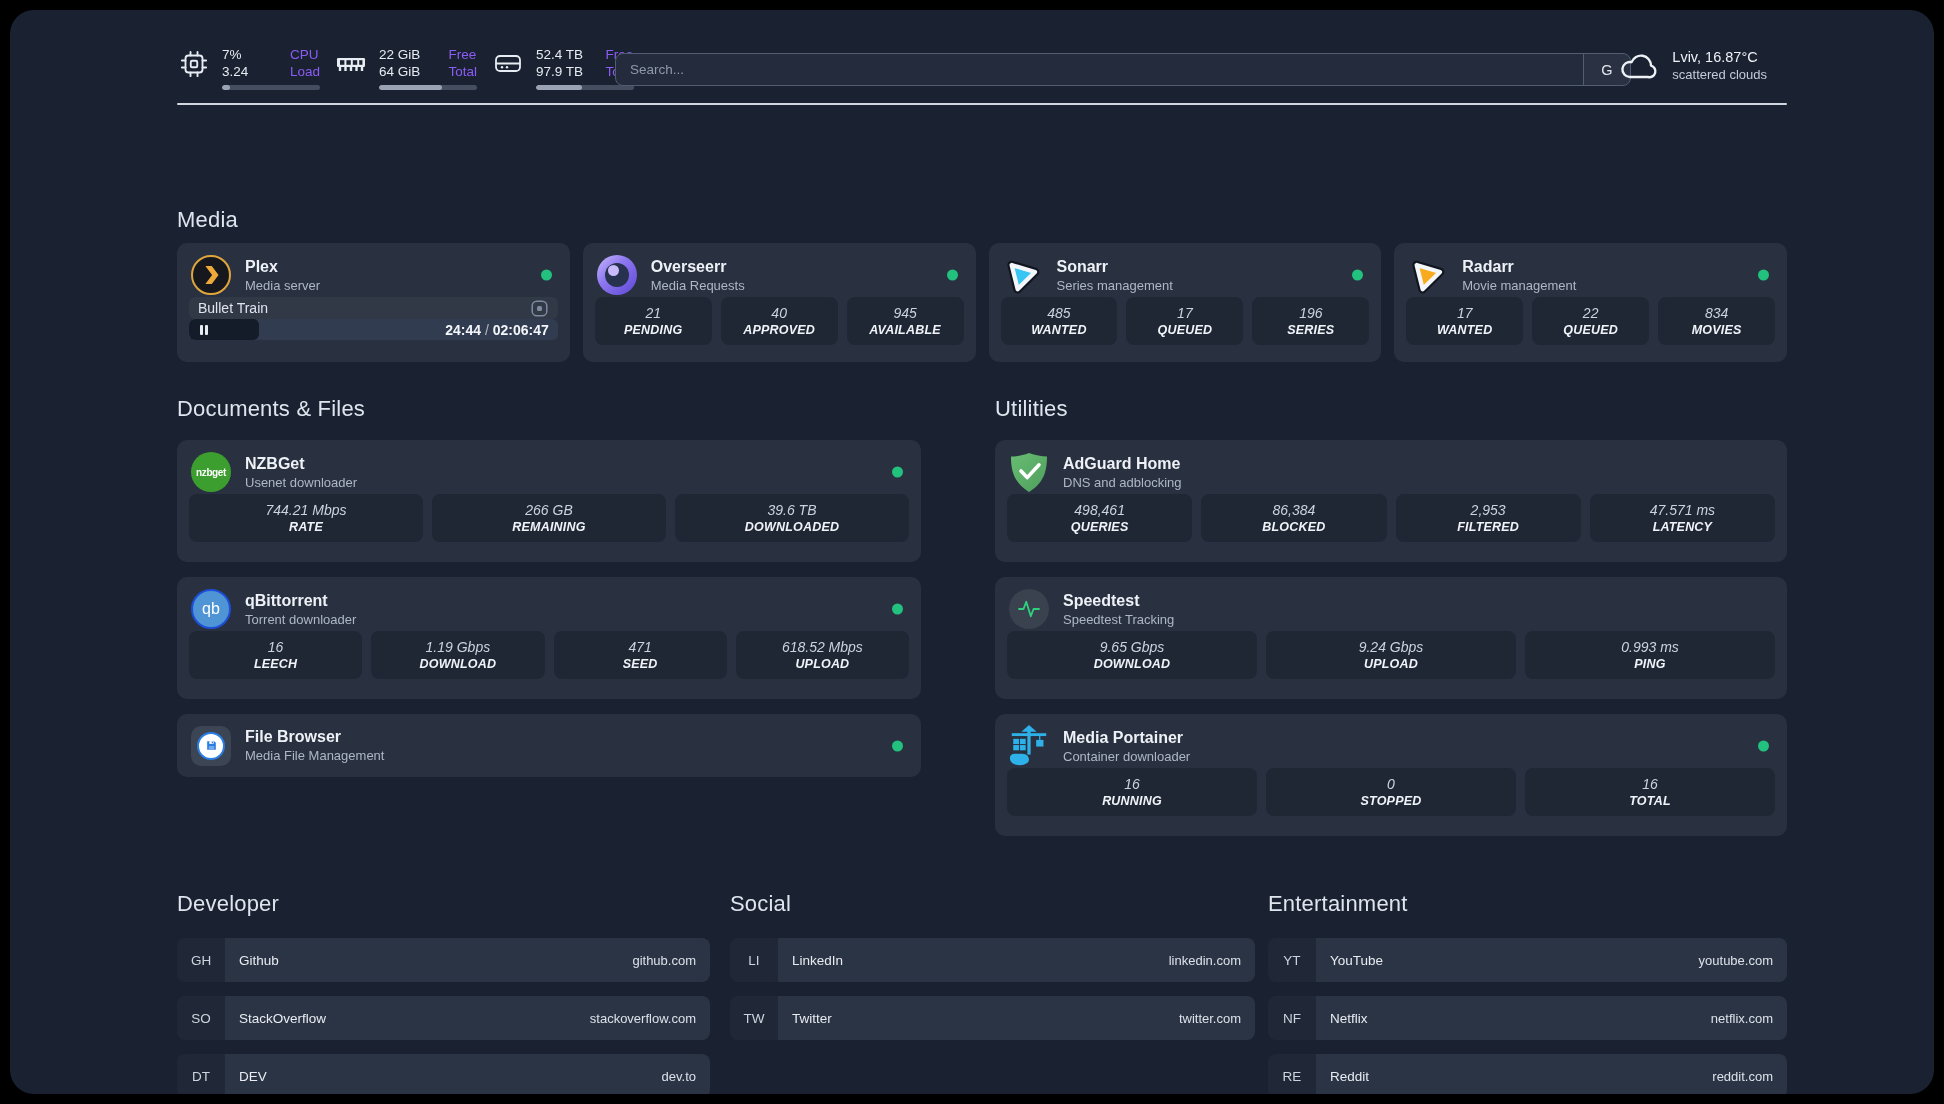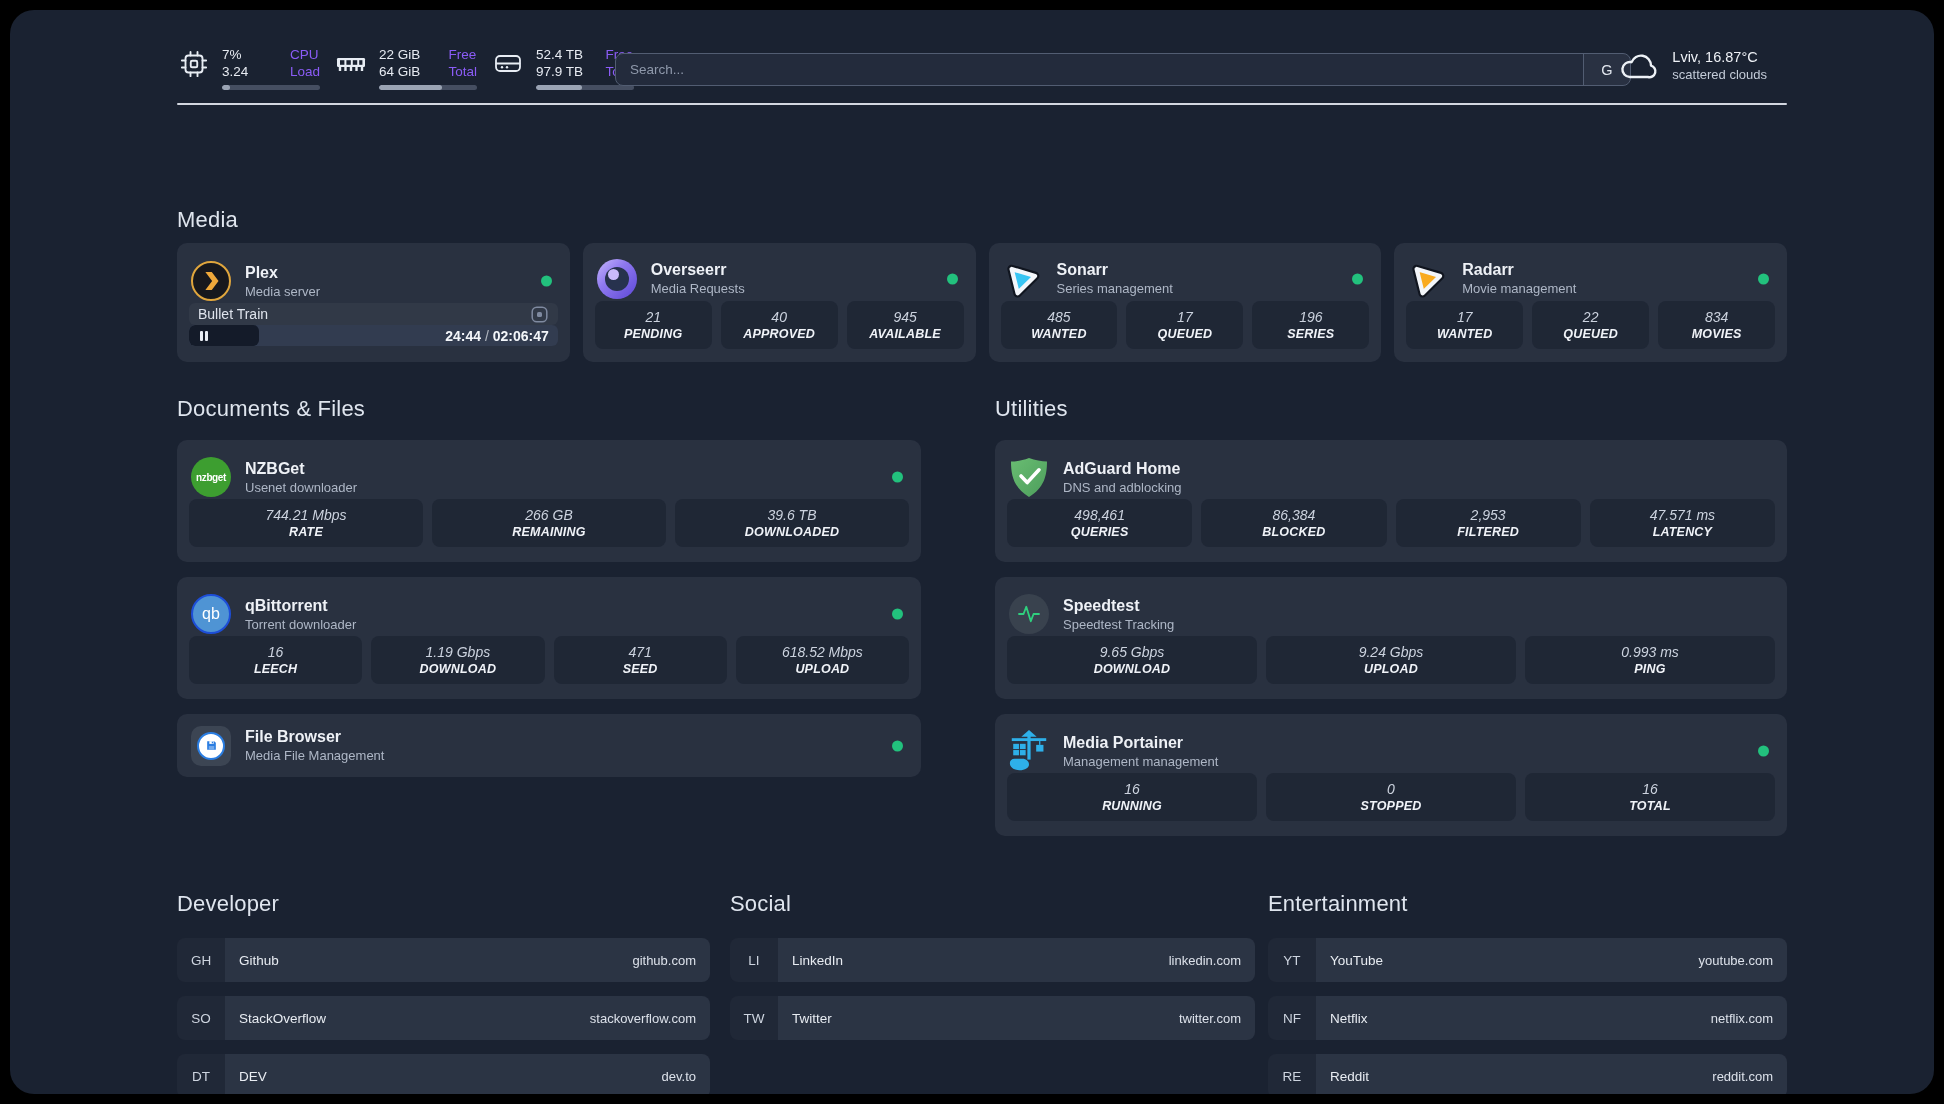--- a/index.html
+++ b/index.html
@@ -39,21 +39,21 @@
   #media-cards{position:absolute;left:167px;top:233px;width:1610px;display:flex;gap:13px;}
   #media-cards .card{flex:1;height:119px;}
 
   #documents-col{position:absolute;left:167px;top:377px;width:744px;}
   #utilities-col{position:absolute;left:985px;top:377px;width:792px;}
   .col-title{margin-bottom:17px;}
   #documents-cards .card,#utilities-cards .card{height:122px;margin-bottom:15px;}
   #documents-cards .card.slim,#utilities-cards .card.slim{height:63px;}
 
   .card{background:#293140;border-radius:10px;padding:10px 12px;box-sizing:border-box;display:flex;
-        flex-direction:column;justify-content:center;cursor:pointer;}
+        flex-direction:column;justify-content:flex-start;cursor:pointer;}
   .card.slim{justify-content:center;}
   .card-head{display:flex;align-items:center;gap:12px;position:relative;}
   .icon-badge{width:44px;height:44px;display:flex;align-items:center;justify-content:center;flex:0 0 auto;}
   .card-name{font-size:16px;font-weight:700;color:#eef1f6;line-height:20px;}
   .card-sub{font-size:13px;color:#aeb7c6;line-height:17px;}
   .dot{position:absolute;right:6px;top:50%;transform:translateY(-50%);width:11px;height:11px;border-radius:50%;background:#22c17d;}
 
   .tiles{display:flex;gap:9px;}
   .tile{flex:1;height:48px;background:#1f2735;border-radius:8px;display:flex;flex-direction:column;
         align-items:center;justify-content:center;gap:2px;font-style:italic;}
@@ -494,21 +494,21 @@
                 <rect x="30.5" y="16.6" width="7.6" height="7"></rect>
                 <rect x="6.5" y="15.5" width="6" height="5.5"></rect>
                 <rect x="13.5" y="15.5" width="6" height="5.5"></rect>
                 <rect x="6.5" y="22" width="6" height="5.5"></rect>
                 <rect x="13.5" y="22" width="6" height="5.5"></rect>
                 <path d="M8 31c-3 0-5 2-5 4.5C3 40 7 43 13 43s10-2.5 10-6c0-3-2.5-6-7-6-3.5 0-6 .5-8 0z"></path>
               </svg>
             </span>
             <div class="card-titles">
               <div class="card-name">Media Portainer</div>
-              <div class="card-sub">Management management</div>
+              <div class="card-sub">Container downloader</div>
             </div>
             <span class="dot"></span>
           </div>
           <div class="tiles">
             <div class="tile">
               <div class="tile-value">16</div>
               <div class="tile-label">RUNNING</div>
             </div>
             <div class="tile">
               <div class="tile-value">0</div>

